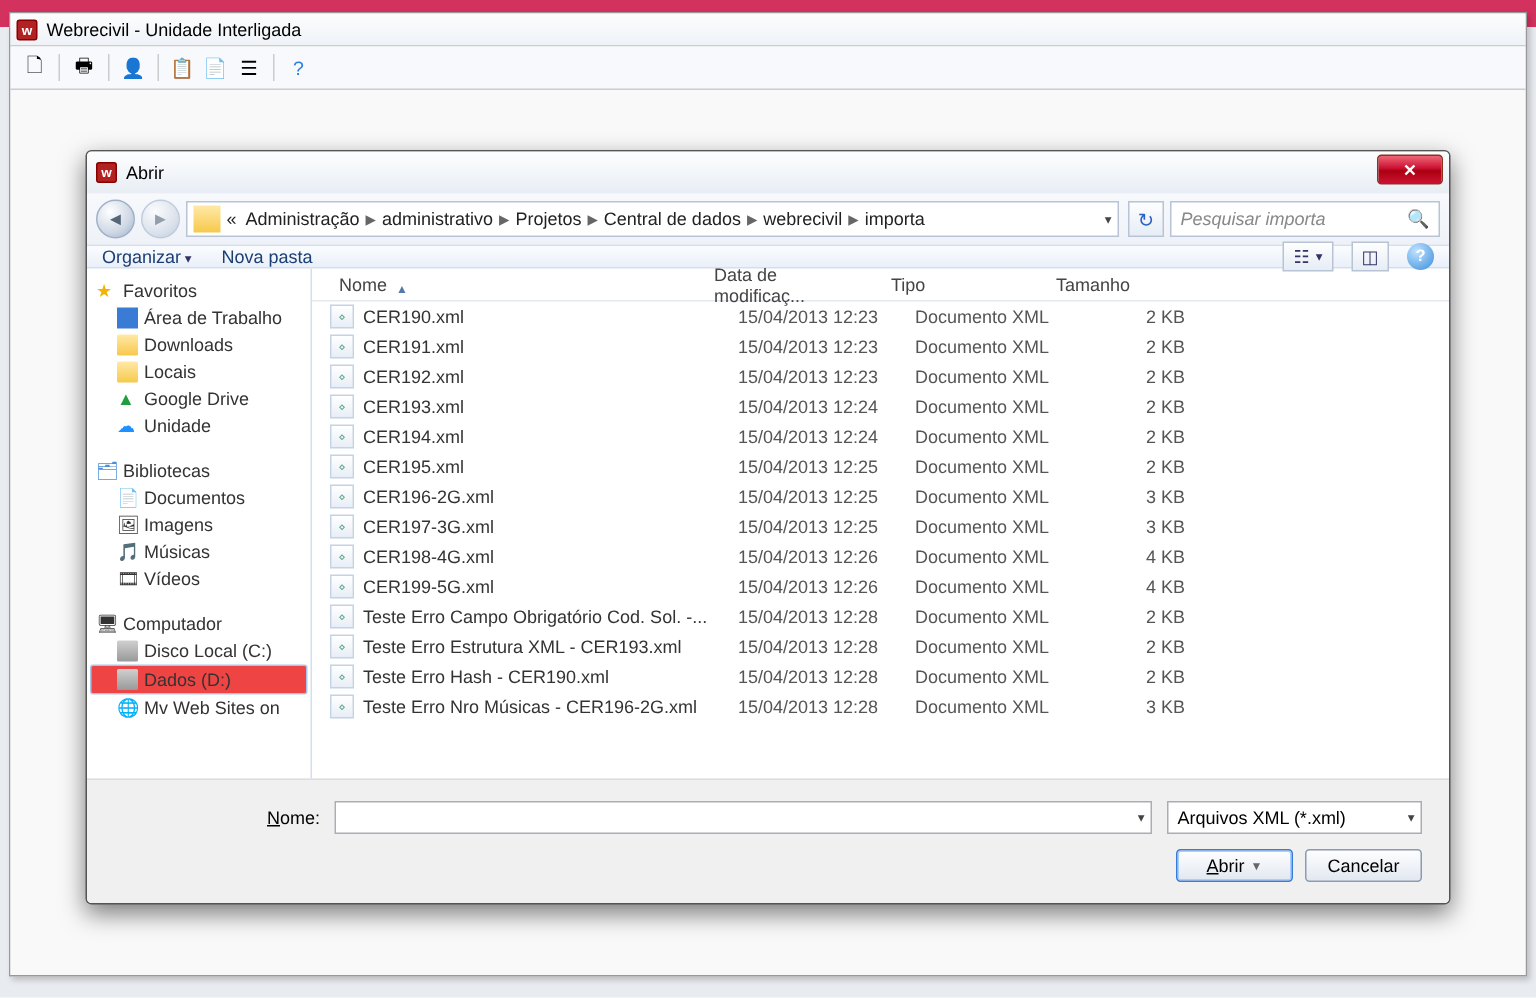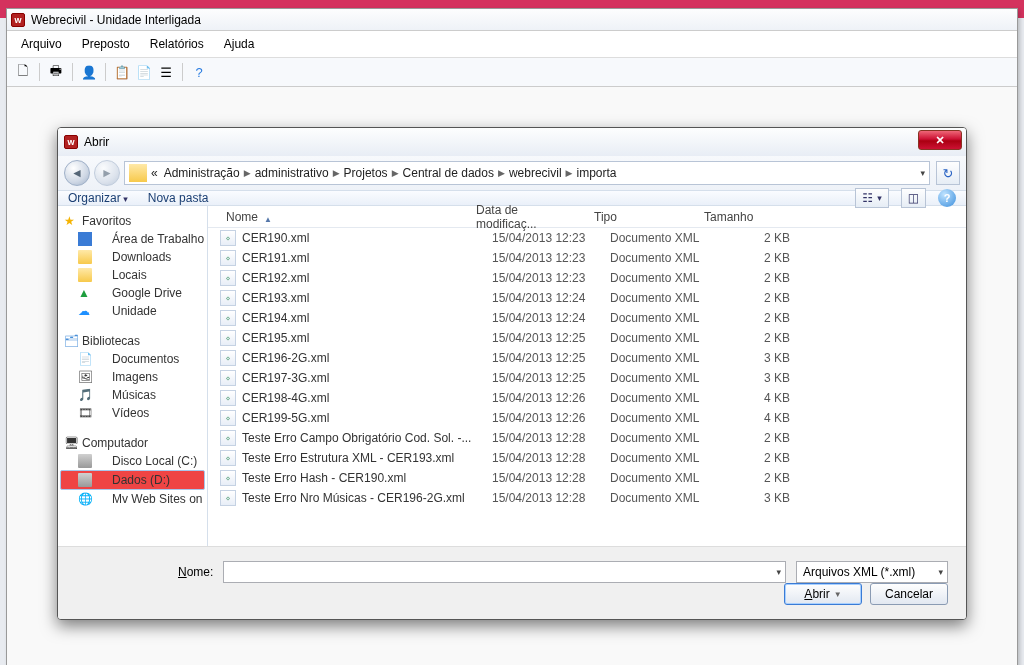--- a/index.html
+++ b/index.html
@@ -31,21 +31,21 @@
 .cmdbar .left{display:flex;align-items:center;gap:20px;color:#1b3f73}
 .cmdbar .left .dd::after{content:" ▾";font-size:9px;color:#336}
 .cmdbar .right{margin-left:auto;display:flex;align-items:center;gap:12px;color:#336}
 .cmdbar .right .vbtn{border:1px solid #b8c4d6;padding:2px 6px;background:linear-gradient(#fefefe,#e6edf5);display:flex;align-items:center;gap:4px}
 .helpq{width:18px;height:18px;border-radius:50%;background:radial-gradient(circle at 35% 30%,#bfe3ff,#3a8ddc);color:#fff;display:flex;align-items:center;justify-content:center;font-weight:bold;font-size:11px}
 .body{display:flex;height:340px}
 .side{width:150px;border-right:1px solid #d5dfeb;overflow-y:auto;padding:6px 2px;font-size:12px;position:relative}
 .side::-webkit-scrollbar{width:16px}
 .side .grp{margin-bottom:12px}
 .side .hdr{display:flex;align-items:center;gap:4px;padding:2px 4px;color:#333}
-.side .itm{display:flex;align-items:center;gap:20px;padding:2px 4px 2px 18px;color:#333;white-space:nowrap;overflow:hidden}
+.side .itm{display:flex;align-items:center;gap:4px;padding:2px 4px 2px 18px;color:#333;white-space:nowrap;overflow:hidden}
 .side .itm.sel{background:#ef4444;border:1px solid #a8c6ea;border-radius:2px;padding-left:17px}
 .ic{width:14px;height:14px;display:inline-block;flex-shrink:0}
 .ic-star{color:#f5b301}
 .ic-folder{background:linear-gradient(#ffe9a8,#f7c94b);border-radius:1px}
 .ic-sky{color:#1e90ff}
 .ic-drive{background:linear-gradient(#d0d0d0,#999);border-radius:1px}
 .filearea{flex:1;display:flex;flex-direction:column}
 .cols{display:flex;height:22px;border-bottom:1px solid #e4e9f0;align-items:center;color:#444;padding-left:12px}
 .cols div{padding:0 6px}
 .c-name{flex:0 0 250px;display:flex;align-items:flex-end;gap:6px}
@@ -54,46 +54,40 @@
 .c-type{flex:0 0 110px}
 .c-size{flex:0 0 70px;text-align:left}
 .rows{flex:1;overflow-y:auto}
 .row{display:flex;align-items:center;height:20px;padding-left:12px;color:#333}
 .row .ric{width:16px;height:16px;background:linear-gradient(#fff,#e8eef7);border:1px solid #c5d2e3;display:flex;align-items:center;justify-content:center;font-size:8px;color:#6a8;margin-right:6px}
 .row .c-name{flex:0 0 250px;overflow:hidden;text-overflow:ellipsis;white-space:nowrap}
 .row .c-date{flex:0 0 118px;color:#555}
 .row .c-type{flex:0 0 110px;color:#555}
 .row .c-size{flex:0 0 70px;text-align:right;color:#555}
 .footer{padding:14px 18px 14px 120px;background:#f0f0f0;border-top:1px solid #ddd}
-.frow{display:flex;align-items:center;gap:10px;}
+.frow{display:flex;align-items:center;gap:10px;margin-bottom:10px}
 .frow label .u{text-decoration:underline}
 .frow .combo{height:22px;border:1px solid #abadb3;background:#fff;display:flex;align-items:center;padding:0 20px 0 6px;position:relative}
 .frow .combo .arr{position:absolute;right:4px;color:#444;font-size:9px}
 .nameinput{flex:1}
-.typecombo{width:152px}
+.typecombo{width:170px}
 .btnrow{display:flex;justify-content:flex-end;gap:8px}
 .btn{min-width:78px;height:22px;border:1px solid #8a9bb3;background:linear-gradient(#fefefe,#e2e8f1);border-radius:3px;display:flex;align-items:center;justify-content:center;gap:4px;padding:0 8px}
 .btn.primary{border:1px solid #3a7bd5;box-shadow:0 0 0 1px #a8d0ff inset}
 .btn .arr{font-size:8px;color:#666}
 </style>
 </head>
 <body>
 
 <div class="bg-stripe"></div>
 
 <div class="app-window">
   <div class="titlebar">
     <span class="icon">w</span>
     <span>Webrecivil - Unidade Interligada</span>
-  </div>
-  <div class="menubar">
-    <span>Arquivo</span>
-    <span>Preposto</span>
-    <span>Relatórios</span>
-    <span>Ajuda</span>
   </div>
   <div class="toolbar">
     <div class="tbtn">🗋</div>
     <div class="sep"></div>
     <div class="tbtn">🖶</div>
     <div class="sep"></div>
     <div class="tbtn">👤</div>
     <div class="sep"></div>
     <div class="tbtn">📋</div>
     <div class="tbtn">📄</div>
@@ -123,20 +117,24 @@
           <span class="seg">Projetos</span>
             <span class="ar">▶</span>
           <span class="seg">Central de dados</span>
             <span class="ar">▶</span>
           <span class="seg">webrecivil</span>
             <span class="ar">▶</span>
           <span class="seg">importa</span>
           <span style="margin-left:auto;color:#444;font-size:9px">▾</span>
         </div>
         <div class="refresh">↻</div>
+        <div class="searchbox">
+          <span>Pesquisar importa</span>
+          <span class="mag">🔍</span>
+        </div>
       </div>
 
       <div class="cmdbar">
         <div class="left">
           <span class="dd">Organizar</span>
           <span>Nova pasta</span>
         </div>
         <div class="right">
           <div class="vbtn">☷ <span style="font-size:9px">▾</span></div>
           <div class="vbtn">◫</div>

